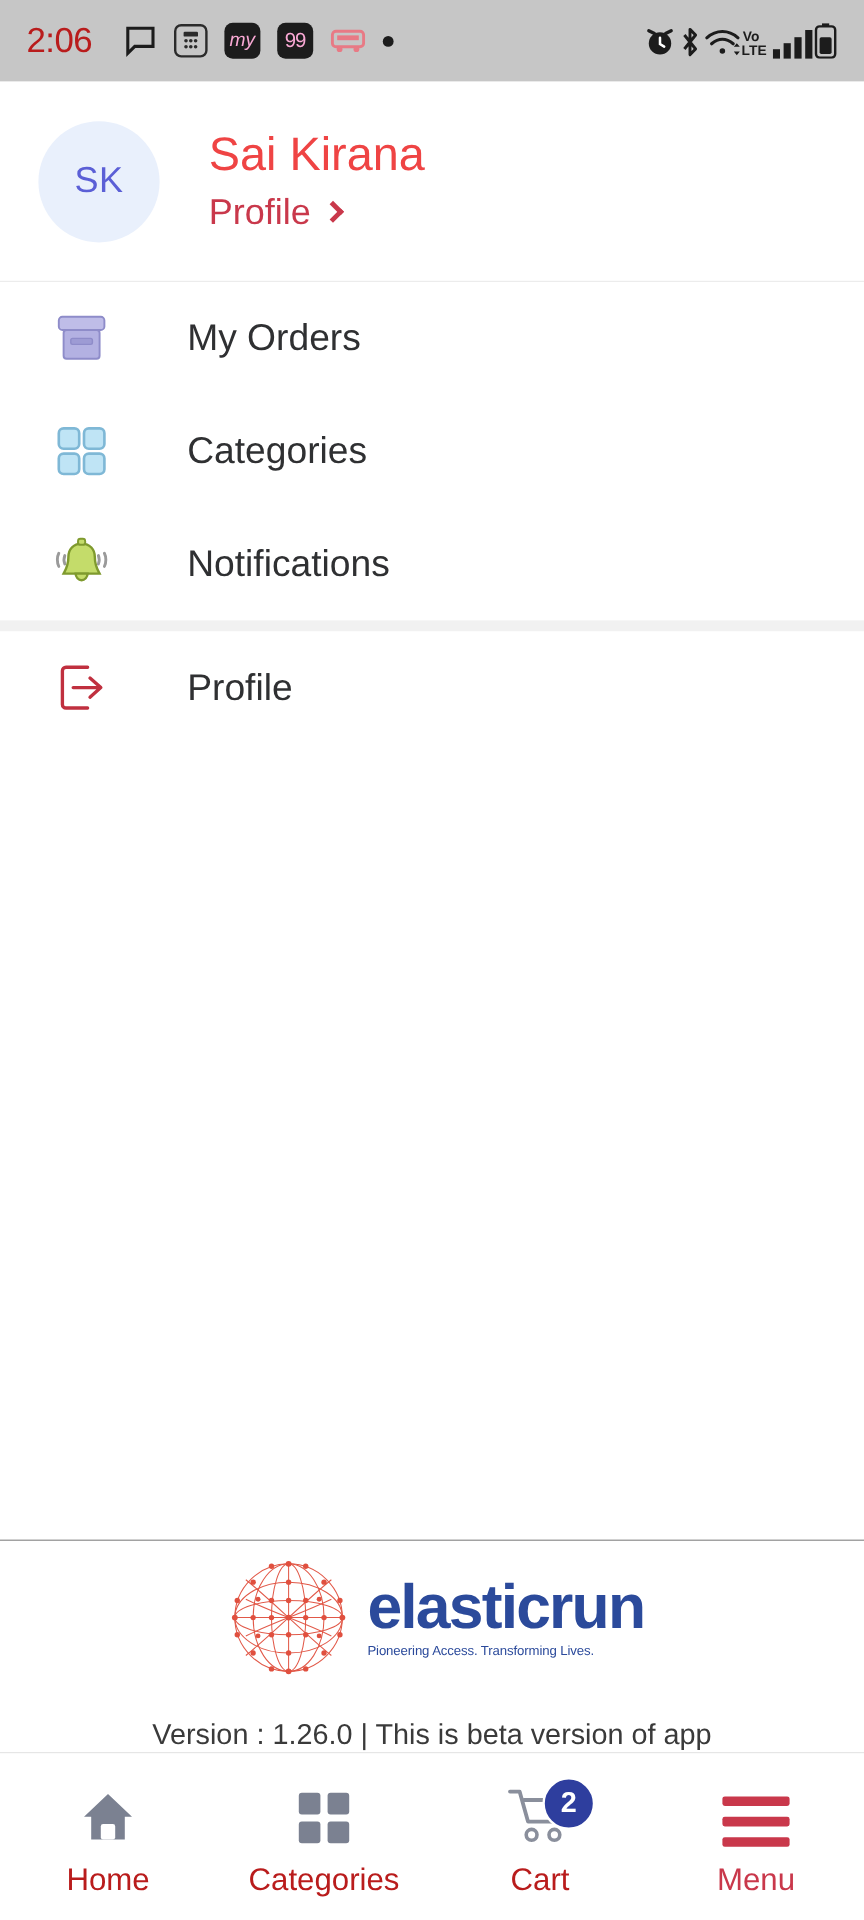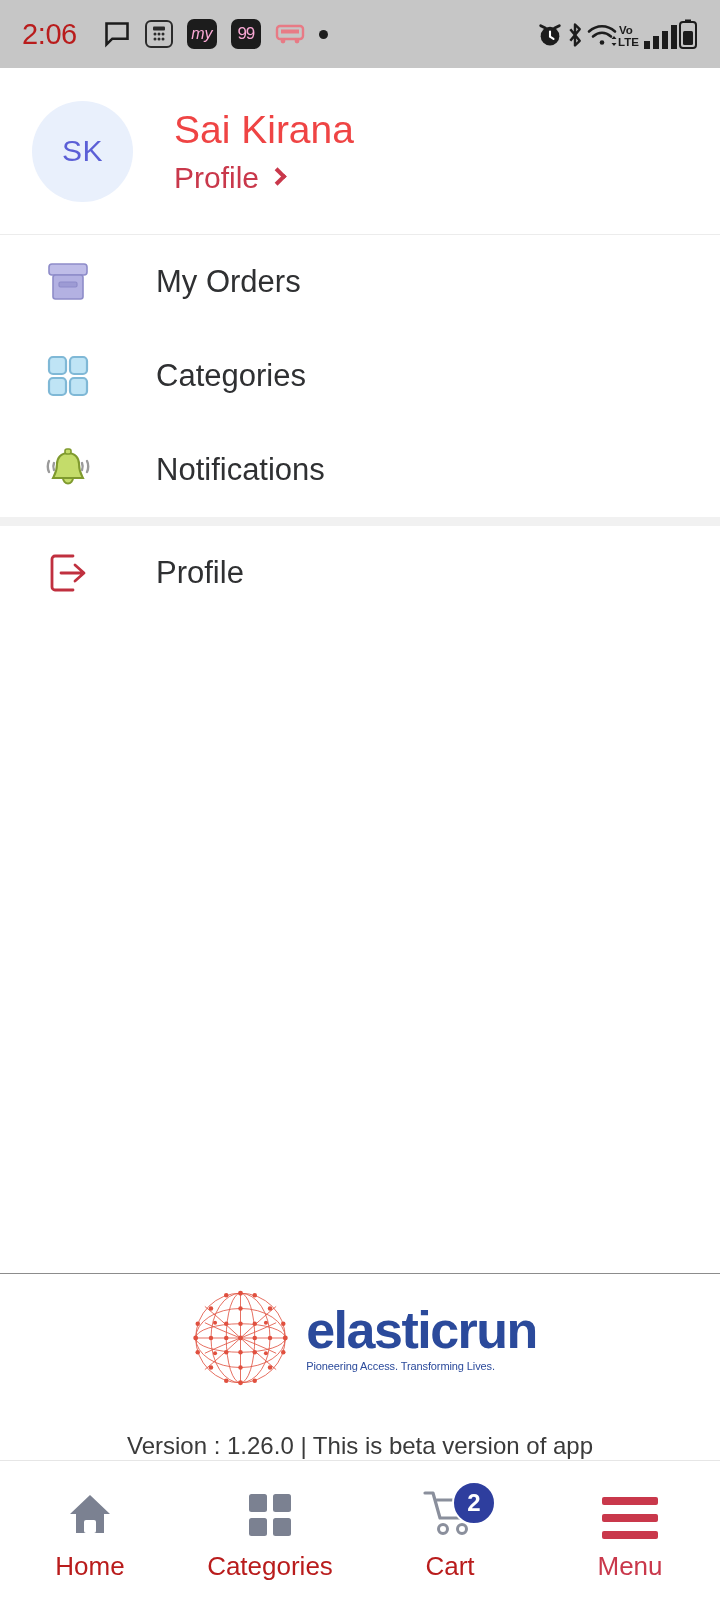--- a/index.html
+++ b/index.html
@@ -107,21 +107,21 @@
   .brand-row { display:flex; align-items:center; gap:8px; }
   .brand-text { display:flex; flex-direction:column; align-items:flex-start; }
   .brand-name {
     font-size:52px; font-weight:700; color:#2b4a9b;
     letter-spacing:-1.5px; line-height:1;
   }
   .brand-tag {
     font-size:11px; color:#2b4a9b; margin-top:4px; letter-spacing:-0.1px;
   }
   .version-line {
-    font-size:24px; color:#3a3a3a; margin-top:16px;
+    font-size:24px; color:#3a3a3a; margin-top:6px;
   }
 
   
   .bottomnav {
     flex:0 0 140px;
     background:#fff;
     border-top:1px solid #e6e6e6;
     display:flex; align-items:stretch;
   }
   .nav-btn {

